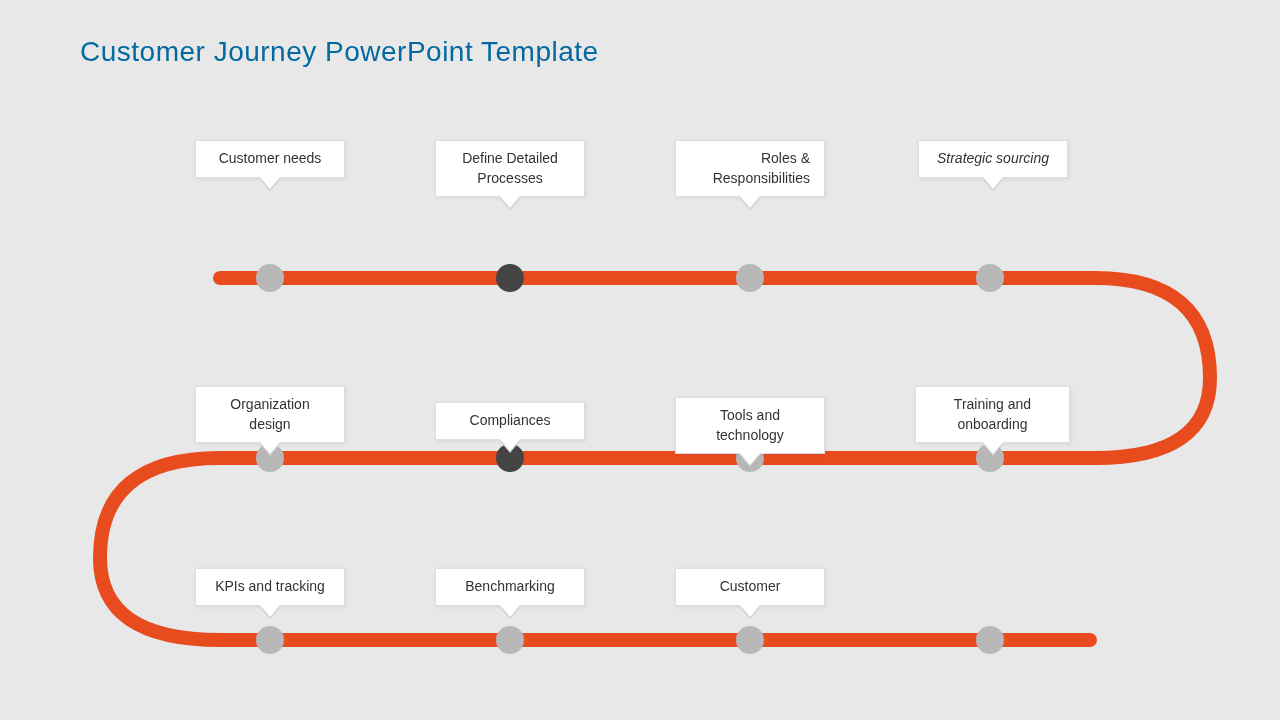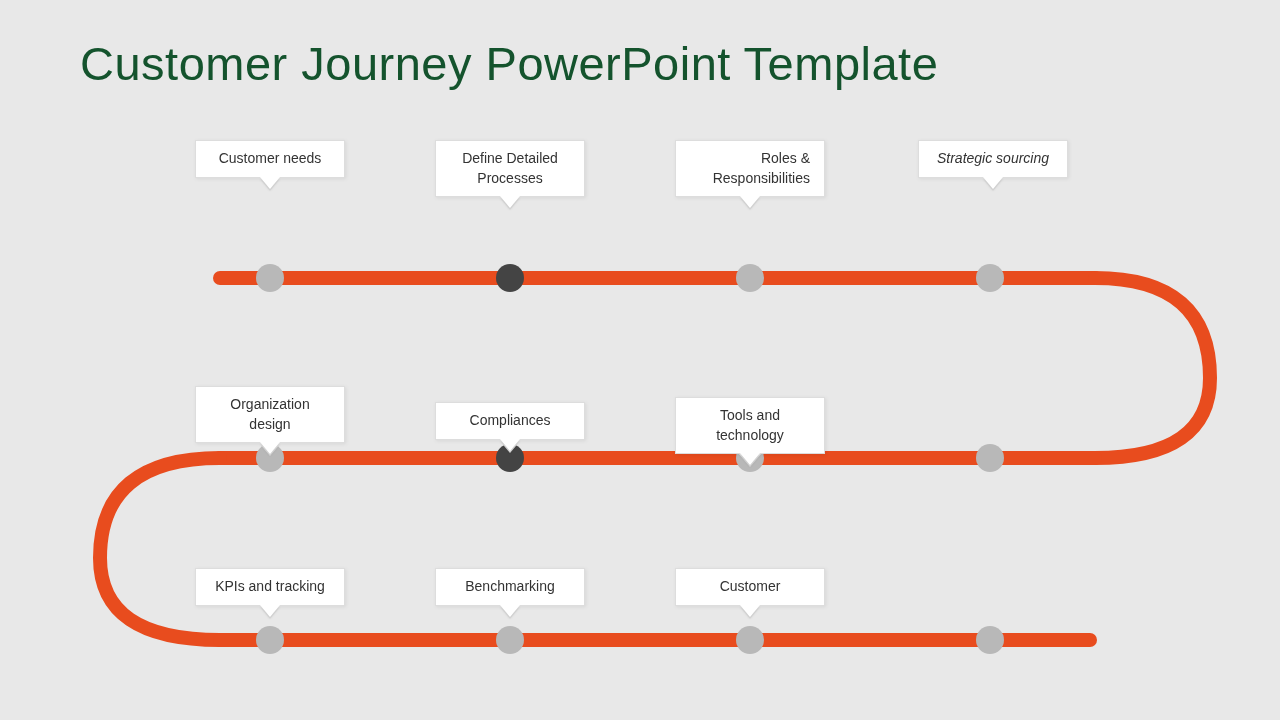--- a/index.html
+++ b/index.html
@@ -9,23 +9,23 @@
       background: #e8e8e8;
       font-family: 'Segoe UI', Arial, sans-serif;
       overflow: hidden;
       position: relative;
     }
 
     .title {
       position: absolute;
       top: 36px;
       left: 80px;
-      font-size: 47px;
+      font-size: 28px;
       font-weight: 300;
-      color: #14532d;
+      color: #0369a1;
       letter-spacing: 0.5px;
     }
 
     
     .timeline-area {
       position: absolute;
       top: 130px;
       left: 0;
       width: 1280px;
       height: 580px;
@@ -141,20 +141,23 @@
   </div>
 
   <div class="label-box down" style="left: 435px; top: 272px; width: 150px;">
     <span>Compliances</span>
   </div>
 
   <div class="label-box down" style="left: 675px; top: 267px; width: 150px;">
     <span>Tools and technology</span>
   </div>
 
+  <div class="label-box down" style="left: 915px; top: 256px; width: 155px;">
+    <span>Training and onboarding</span>
+  </div>
 
   <div class="label-box down" style="left: 195px; top: 438px; width: 150px;">
     <span>KPIs and tracking</span>
   </div>
 
   <div class="label-box down" style="left: 435px; top: 438px; width: 150px;">
     <span>Benchmarking</span>
   </div>
 
   <div class="label-box down" style="left: 675px; top: 438px; width: 150px;">

